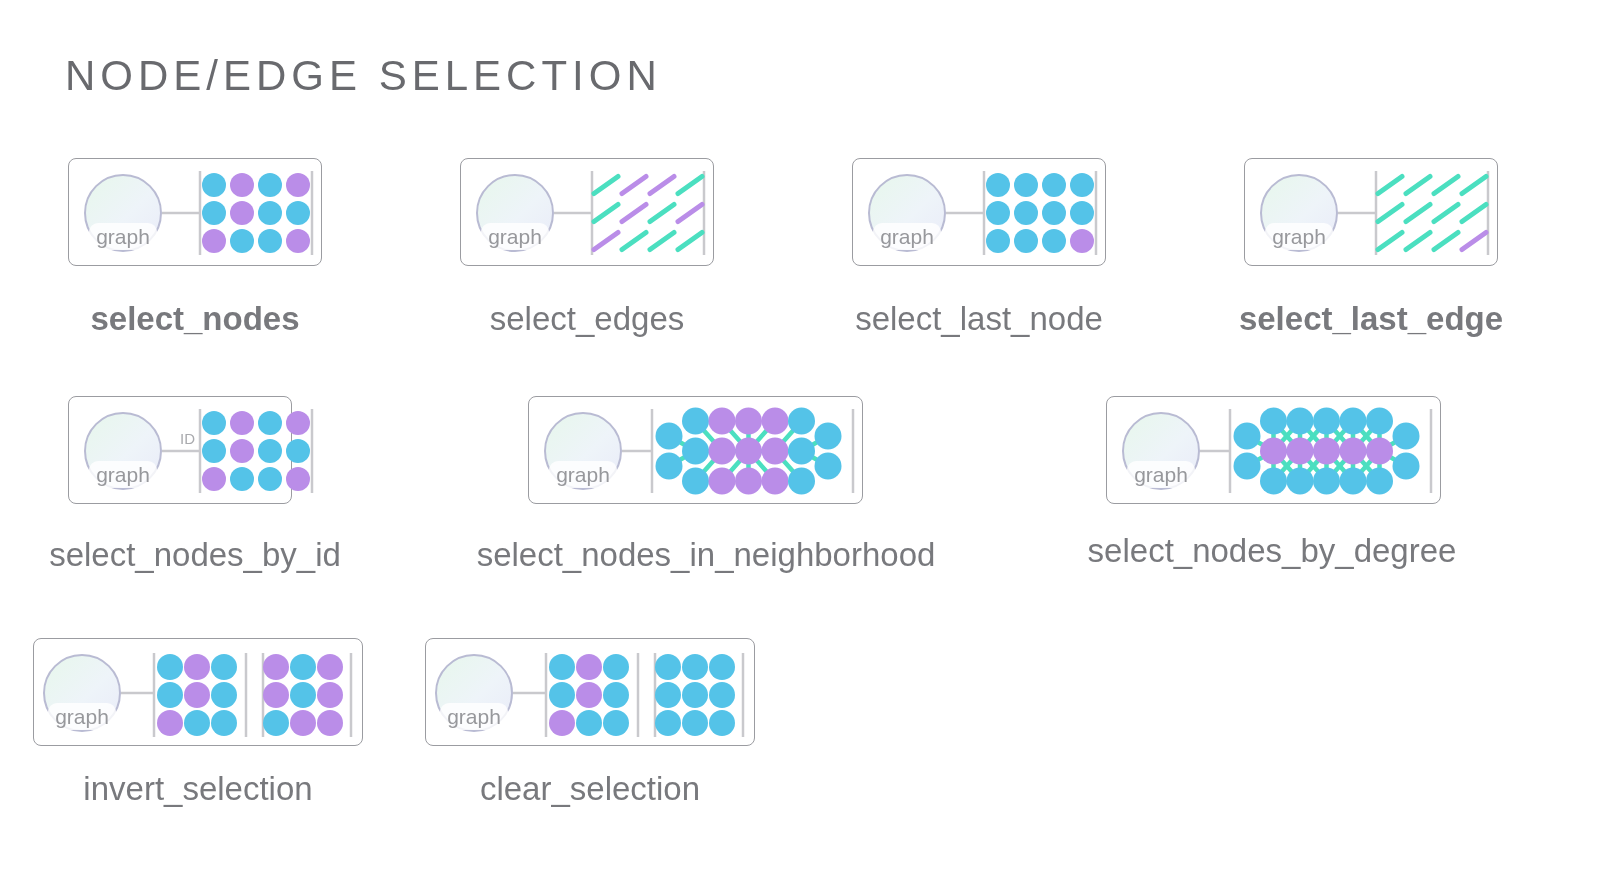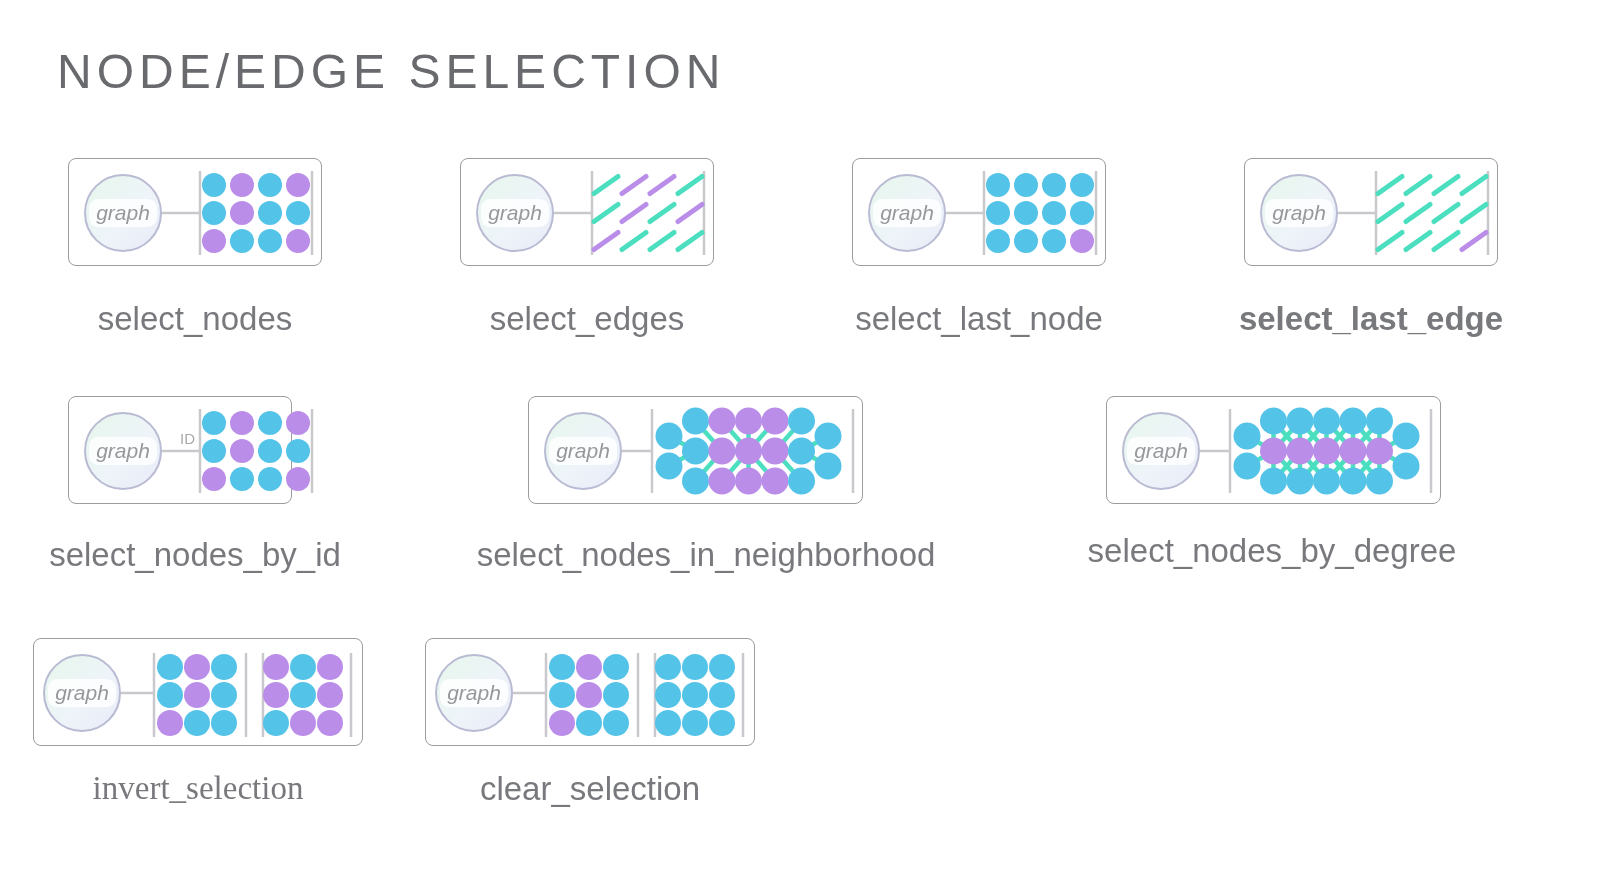--- a/index.html
+++ b/index.html
@@ -1,26 +1,26 @@
 <!DOCTYPE html>
 <html><head>
 <meta charset="utf-8">
 <style>
   html,body{margin:0;padding:0;background:#ffffff;}
   body{width:1600px;height:880px;font-family:"Liberation Sans",sans-serif;}
   .stage{position:relative;width:1600px;height:880px;background:#ffffff;overflow:hidden;}
-  .title{position:absolute;left:57px;top:44px;margin:0;font-size:48px;font-weight:200;
+  .title{position:absolute;left:57px;top:44px;margin:8px;font-size:42px;font-weight:200;
          letter-spacing:5px;color:#696a6e;white-space:nowrap;}
   .card{position:absolute;height:108px;background:#ffffff;border:1.5px solid #9b9ca1;
         border-radius:8px;box-sizing:border-box;}
   .glyph{position:absolute;left:0;top:0;}
   .graph-circle{position:absolute;width:78px;height:78px;border-radius:50%;
         border:2px solid #b9bbd3;box-sizing:border-box;
         background:linear-gradient(135deg,#e7f7ec 0%,#eef4f9 55%,#e9ebf8 100%);
-        display:flex;align-items:center;justify-content:center;font-style:italic;}
+        display:flex;align-items:flex-end;justify-content:center;}
   .graph-pill{background:rgba(255,255,255,0.82);border-radius:9px;padding:1px 7px;
         font-size:21px;color:#97989c;line-height:1.2;}
   .card-label{position:absolute;transform:translateX(-50%);font-size:33px;font-weight:300;
         color:#78797d;white-space:nowrap;text-align:center;}
 </style>
 </head>
 <body>
 
 <div class="stage">
   <h1 class="title">NODE/EDGE SELECTION</h1>
@@ -40,21 +40,21 @@
           <circle cx="229" cy="54" r="12" fill="#54c3e8"></circle>
           <circle cx="145" cy="82" r="12" fill="#ba8de8"></circle>
           <circle cx="173" cy="82" r="12" fill="#54c3e8"></circle>
           <circle cx="201" cy="82" r="12" fill="#54c3e8"></circle>
           <circle cx="229" cy="82" r="12" fill="#ba8de8"></circle>
         </svg>
         <div class="graph-circle" style="left: 15px; top: 15px;">
           <span class="graph-pill">graph</span>
         </div>
       </div>
-      <div class="card-label" style="left: 195px; top: 300px;">select_nodes</div>
+      <div class="card-label" style="left: 195px; top: 300px; font-weight: bold;">select_nodes</div>
       <div class="card" style="left: 460px; top: 158px; width: 254px;">
         <svg class="glyph" width="254" height="108">
           <line x1="93" y1="54" x2="131" y2="54" stroke="#c9c9cd" stroke-width="2.5"></line>
           <line x1="131" y1="12" x2="131" y2="96" stroke="#c9c9cd" stroke-width="2.5"></line>
           <line x1="243" y1="12" x2="243" y2="96" stroke="#c9c9cd" stroke-width="2.5"></line>
           <line x1="133" y1="34.5" x2="157" y2="17.5" stroke="#4bdfc0" stroke-width="5" stroke-linecap="round"></line>
           <line x1="161" y1="34.5" x2="185" y2="17.5" stroke="#ba8de8" stroke-width="5" stroke-linecap="round"></line>
           <line x1="189" y1="34.5" x2="213" y2="17.5" stroke="#ba8de8" stroke-width="5" stroke-linecap="round"></line>
           <line x1="217" y1="34.5" x2="241" y2="17.5" stroke="#4bdfc0" stroke-width="5" stroke-linecap="round"></line>
           <line x1="133" y1="62.5" x2="157" y2="45.5" stroke="#4bdfc0" stroke-width="5" stroke-linecap="round"></line>
@@ -276,21 +276,21 @@
           <circle cx="269" cy="56" r="13" fill="#54c3e8"></circle>
           <circle cx="296" cy="56" r="13" fill="#ba8de8"></circle>
           <circle cx="242" cy="84" r="13" fill="#54c3e8"></circle>
           <circle cx="269" cy="84" r="13" fill="#ba8de8"></circle>
           <circle cx="296" cy="84" r="13" fill="#ba8de8"></circle>
         </svg>
         <div class="graph-circle" style="left: 9px; top: 15px;">
           <span class="graph-pill">graph</span>
         </div>
       </div>
-      <div class="card-label" style="left: 198px; top: 770px; font-family: Liberation Serif, serif;">invert_selection</div>
+      <div class="card-label" style="left: 198px; top: 770px;">invert_selection</div>
       <div class="card" style="left: 425px; top: 638px; width: 330px;">
         <svg class="glyph" width="330" height="108">
           <line x1="87" y1="54" x2="120" y2="54" stroke="#c9c9cd" stroke-width="2.5"></line>
           <line x1="120" y1="14" x2="120" y2="98" stroke="#c9c9cd" stroke-width="2.5"></line>
           <line x1="212" y1="14" x2="212" y2="98" stroke="#c9c9cd" stroke-width="2.5"></line>
           <circle cx="136" cy="28" r="13" fill="#54c3e8"></circle>
           <circle cx="163" cy="28" r="13" fill="#ba8de8"></circle>
           <circle cx="190" cy="28" r="13" fill="#54c3e8"></circle>
           <circle cx="136" cy="56" r="13" fill="#54c3e8"></circle>
           <circle cx="163" cy="56" r="13" fill="#ba8de8"></circle>

